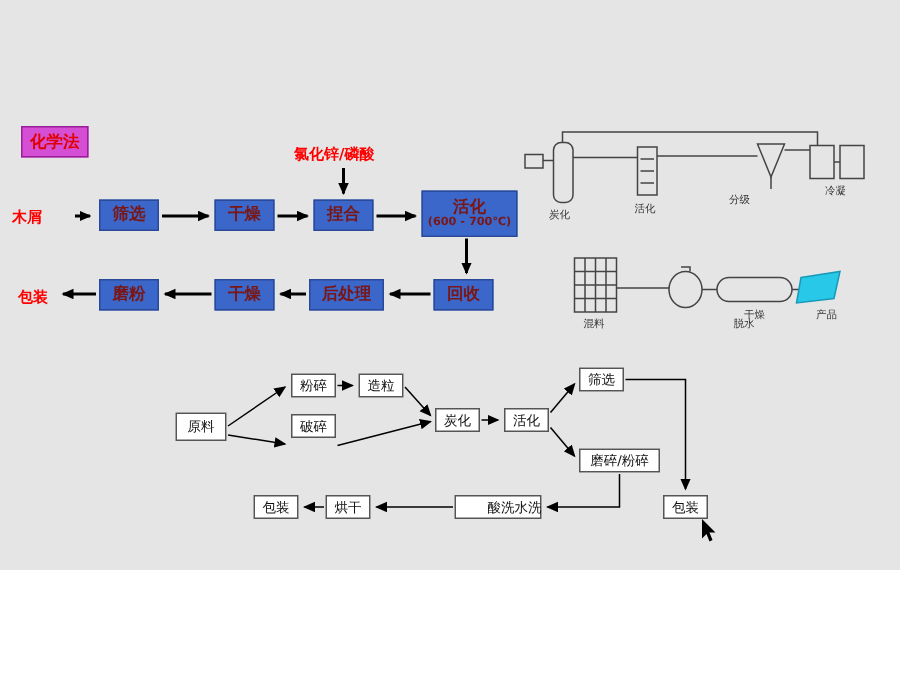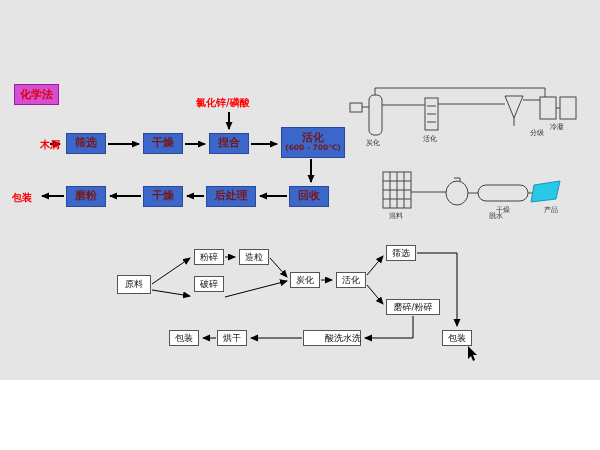--- a/index.html
+++ b/index.html
@@ -89,41 +89,41 @@
       <path d="M216 338 L203 338" marker-end="url(#ah)"></path>
     </g>
 
     <polygon points="468,346 468,359 471,356 473,361 475,360 473,355 477,355" fill="#000"></polygon>
   </svg>
 
   <div class="method-label" style="left:14px; top:84px;">化学法</div>
 
   <div class="red-text" style="left:196px; top:96px;">氯化锌/磷酸</div>
 
-  <div class="red-text" style="left:40px; top:138px;">木屑</div>
+  <div class="red-text" style="left:8px; top:138px;">木屑</div>
 
   <div class="blue-box" style="left:66px; top:133px; width:40px; height:21px;">筛选</div>
   <div class="blue-box" style="left:143px; top:133px; width:40px; height:21px;">干燥</div>
   <div class="blue-box" style="left:209px; top:133px; width:40px; height:21px;">捏合</div>
 
   <div class="blue-box" style="left:281px; top:127px; width:64px; height:31px;">
     <span>活化</span>
     <span class="sub">(600 - 700℃)</span>
   </div>
 
   <div class="blue-box" style="left:289px; top:186px; width:40px; height:21px;">回收</div>
   <div class="blue-box" style="left:206px; top:186px; width:50px; height:21px;">后处理</div>
   <div class="blue-box" style="left:143px; top:186px; width:40px; height:21px;">干燥</div>
   <div class="blue-box" style="left:66px; top:186px; width:40px; height:21px;">磨粉</div>
 
   <div class="red-text" style="left:12px; top:191px;">包装</div>
 
   <div class="eq-label" style="left:366px; top:138px;">炭化</div>
   <div class="eq-label" style="left:423px; top:134px;">活化</div>
-  <div class="eq-label" style="left:530px; top:128px;">分级</div>
+  <div class="eq-label" style="left:486px; top:128px;">分级</div>
   <div class="eq-label" style="left:550px; top:122px;">冷凝</div>
   <div class="eq-label" style="left:389px; top:211px;">混料</div>
   <div class="eq-label" style="left:449px; top:211px;padding-left:40px;">脱水</div>
   <div class="eq-label" style="left:496px; top:205px;">干燥</div>
   <div class="eq-label" style="left:544px; top:205px;">产品</div>
 
   <div class="pbox" style="left:117px; top:275px; width:34px; height:19px;">原料</div>
   <div class="pbox" style="left:194px; top:249px; width:30px; height:16px;">粉碎</div>
   <div class="pbox" style="left:239px; top:249px; width:30px; height:16px;">造粒</div>
   <div class="pbox" style="left:194px; top:276px; width:30px; height:16px;">破碎</div>

